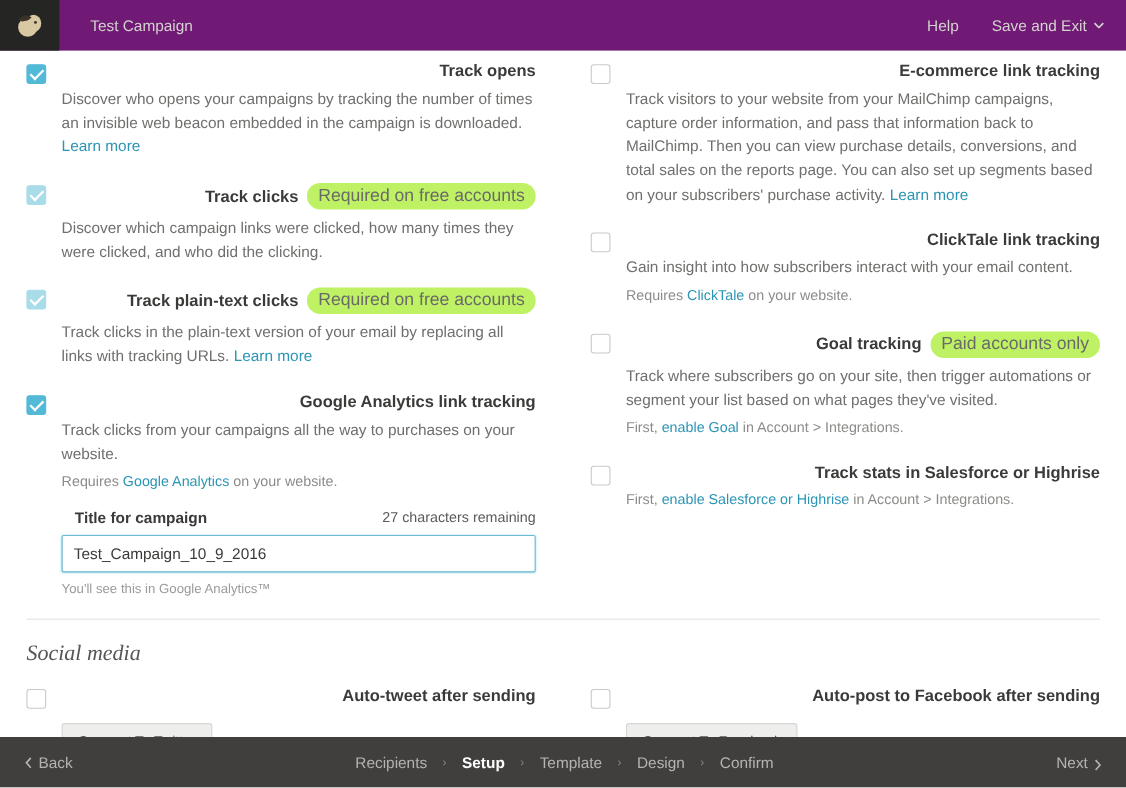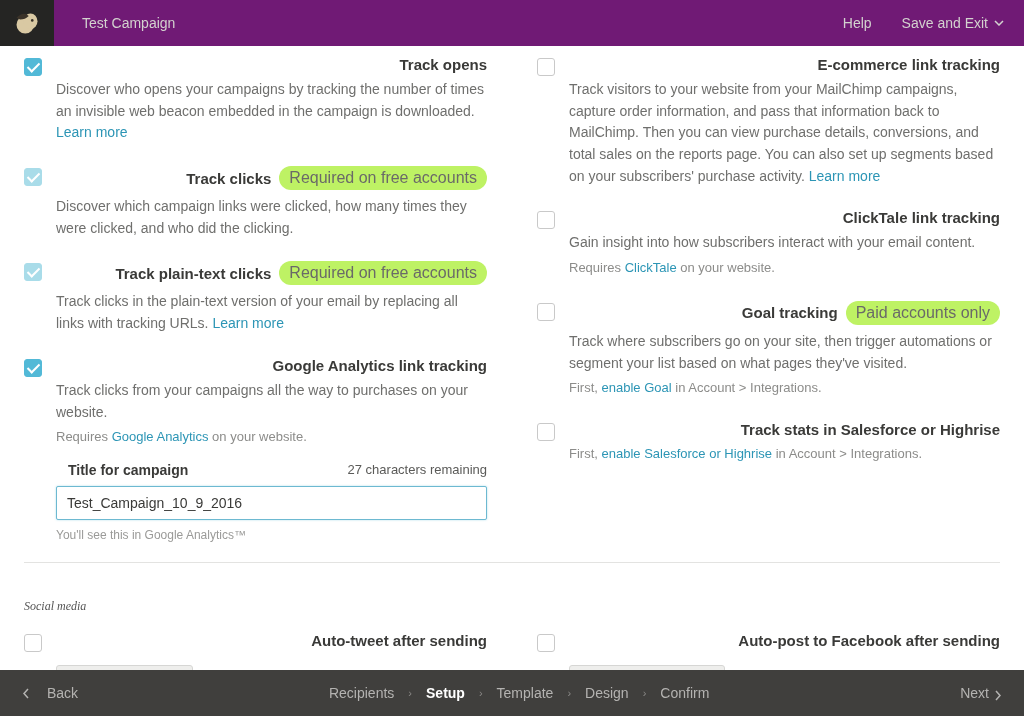--- a/index.html
+++ b/index.html
@@ -65,35 +65,35 @@
   .field-label-row { display: flex; justify-content: space-between; margin: 14px 0 8px 12px; }
   .field-label { font-weight: 600; color: #3a3a38; font-size: 14px;}
   .field-remaining { font-size: 13px; color: #5a5a58; }
   .text-input {
     width: 100%; padding: 8px 10px; font-size: 14px; border: 1px solid #6db9d1;
     outline: none; border-radius: 2px; color: #3a3a38; box-shadow: 0 0 2px rgba(82,185,215,0.5);
   }
   .field-help { color: #9a9a98; font-size: 12px; margin-top: 8px; }
 
   .section-header {
-    font-size: 12px; color: #555; font-style: italic; font-family: Georgia, serif;
-    border-top: 1px solid #e3e3e1; padding-top: 36px; margin-top: 20px; margin-bottom: 18px;
+    font-size: 20px; color: #555; font-style: italic; font-family: Georgia, serif;
+    border-top: 1px solid #e3e3e1; padding-top: 20px; margin-top: 20px; margin-bottom: 18px;
     font-weight: 400;
   }
   .btn {
     background: #eeeeec; border: 1px solid #d6d6d4; border-radius: 3px;
     padding: 8px 14px; font-size: 13px; color: #555; cursor: pointer; margin-top: 10px;
   }
 
   .bottombar {
     position: absolute; bottom: 0; left: 0; right: 0; height: 46px;
     background: #403f3d; display: flex; align-items: center; color: #b4b3b1;
     padding: 0 22px;
   }
-  .back { display:flex; align-items:center; gap:18px; cursor:pointer; font-size:14px;text-align:center;}
+  .back { display:flex; align-items:center; gap:6px; cursor:pointer; font-size:14px;text-align:center;}
   .steps { flex:1; display:flex; justify-content:center; align-items:center; gap:14px; font-size:14px;}
   .step { color:#b4b3b1; cursor:pointer;}
   .step.active { color:#fff; font-weight:600;}
   .step-sep { color:#8a8987; font-size: 11px;}
   .next { display:flex; align-items:flex-end; gap:6px; cursor:pointer; font-size:14px;}
 </style>
 </head>
 <body>
 
 <div class="topbar">

